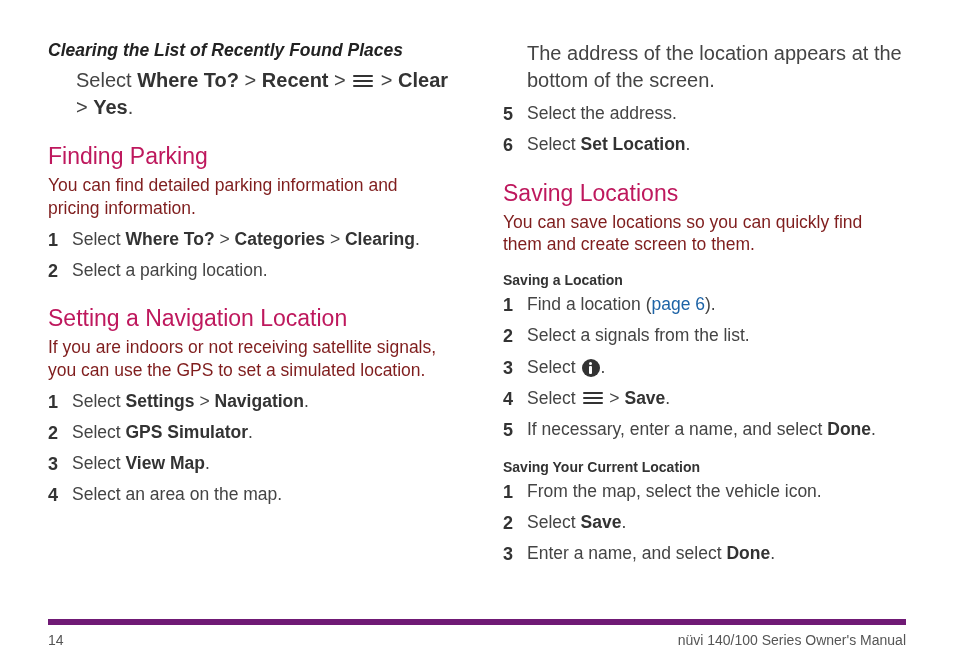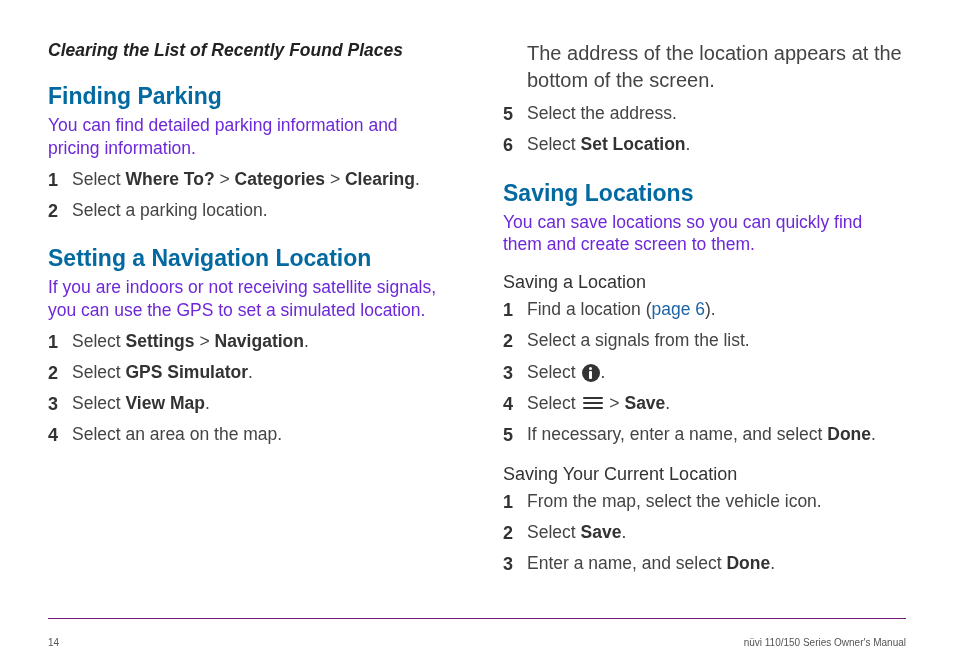--- a/index.html
+++ b/index.html
@@ -20,30 +20,30 @@
     .col { flex: 1; }
     .subhead-ital {
       font-style: italic;
       font-weight: bold;
       font-size: 17.5px;
       color: #222;
       margin-bottom: 6px;
     }
     .indent-block { padding-left: 28px; font-size: 20px; line-height: 1.35; color: #444; }
     .sect-title {
-      color: #0369a1;
+      color: #be185d;
       font-size: 23px;
-      font-weight: bold;
+      font-weight: normal;
       margin-top: 22px;
       margin-bottom: 4px;
     }
-    .body-text { font-size: 17.5px; line-height: 1.3; color: #6d28d9; margin-bottom: 8px; }
+    .body-text { font-size: 17.5px; line-height: 1.3; color: #7f1d1d; margin-bottom: 8px; }
     .subhead-bold {
-      font-weight: normal;
-      font-size: 18px;
+      font-weight: bold;
+      font-size: 14px;
       color: #333;
       margin-top: 16px;
       margin-bottom: 5px;
     }
     .steps { list-style: none; padding: 0; }
     .step { display: flex; align-items: flex-start; margin-bottom: 7px; font-size: 17.5px; line-height: 1.35; color: #444; }
     .step-num {
       font-weight: bold;
       font-family: Arial, sans-serif;
       font-size: 18px;
@@ -93,35 +93,38 @@
       width: 3px; height: 8px;
       background: #fff;
       top: 7px; left: 7.5px;
       border-radius: 1px;
     }
     .footer {
       position: absolute;
       bottom: 24px;
       left: 48px;
       right: 48px;
-      border-top: 1px solid #701a75;
-      padding-top: 18px;
+      border-top: 6px solid #701a75;
+      padding-top: 7px;
       display: flex;
       justify-content: space-between;
-      font-size: 10px;
+      font-size: 14px;
       color: #555;
     }
   </style>
 </head>
 <body>
 
 <div class="columns">
 
   <div class="col">
     <div class="subhead-ital">Clearing the List of Recently Found Places</div>
+    <div class="indent-block">
+      <span>Select </span><span class="b">Where To?</span><span> &gt; </span><span class="b">Recent</span><span> &gt; </span><span class="menu-icon"><span></span><span></span><span></span></span><span> &gt; </span><span class="b">Clear</span><span> &gt; </span><span class="b">Yes</span><span>.</span>
+    </div>
 
     <div class="sect-title">Finding Parking</div>
     <div class="body-text">You can find detailed parking information and pricing information.</div>
     <div class="steps">
       <div class="step">
         <span class="step-num">1</span>
         <span class="step-text"><span>Select </span><span class="b">Where To?</span><span> &gt; </span><span class="b">Categories</span><span> &gt; </span><span class="b">Clearing</span><span>.</span></span>
       </div>
       <div class="step">
         <span class="step-num">2</span>
@@ -204,14 +207,14 @@
       <div class="step">
         <span class="step-num">3</span>
         <span class="step-text"><span>Enter a name, and select </span><span class="b">Done</span><span>.</span></span>
       </div>
     </div>
   </div>
 </div>
 
 <div class="footer">
   <span>14</span>
-  <span>nüvi 110/150 Series Owner's Manual</span>
+  <span>nüvi 140/100 Series Owner's Manual</span>
 </div>
 
 </body></html>

